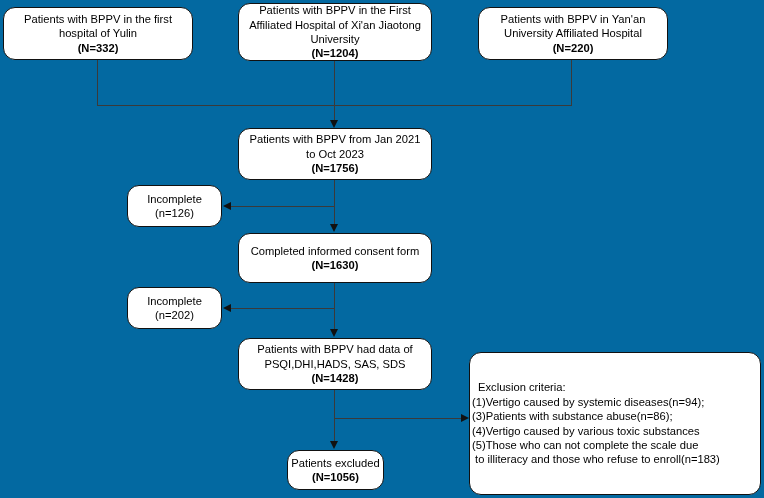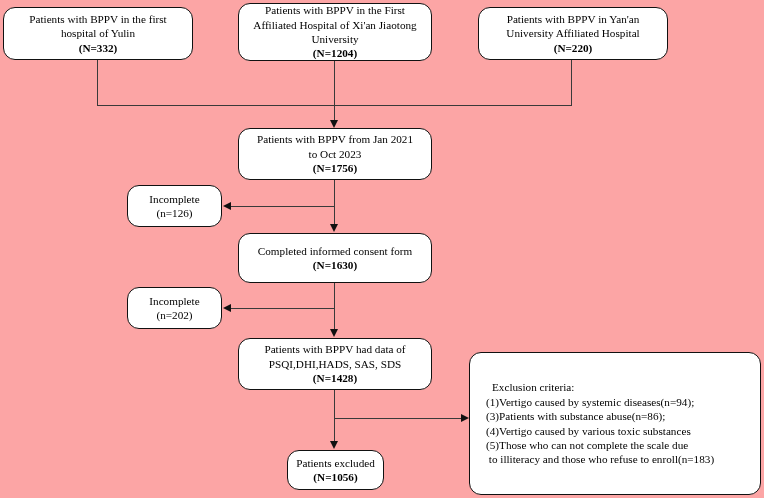--- a/index.html
+++ b/index.html
@@ -4,22 +4,22 @@
 <style>
   html, body {
     margin: 0;
     padding: 0;
     background: #ffffff;
   }
   #canvas {
     position: relative;
     width: 764px;
     height: 498px;
-    background: #fca5a5;
-    font-family: Liberation Serif, serif;
+    background: #0369a1;
+    font-family: Liberation Sans, sans-serif;
     overflow: hidden;
   }
   .node {
     position: absolute;
     box-sizing: border-box;
     border: 1.3px solid #111111;
     border-radius: 12px;
     background: #ffffff;
     display: flex;
     flex-direction: column;
@@ -31,21 +31,21 @@
     line-height: 14.4px;
     padding: 2px 4px;
   }
   .node .ln { display: block; white-space: pre; }
   .node .bold { font-weight: bold; }
 
   .node-left-text {
     align-items: flex-start;
     text-align: left;
     justify-content: center;
-    padding: 4px 16px;
+    padding: 4px 2px;
   }
   .node-left-text .ln { white-space: pre; }
 
   
   .vline, .hline {
     position: absolute;
     background: #3a3a3a;
   }
   .vline { width: 1.3px; }
   .hline { height: 1.3px; }

